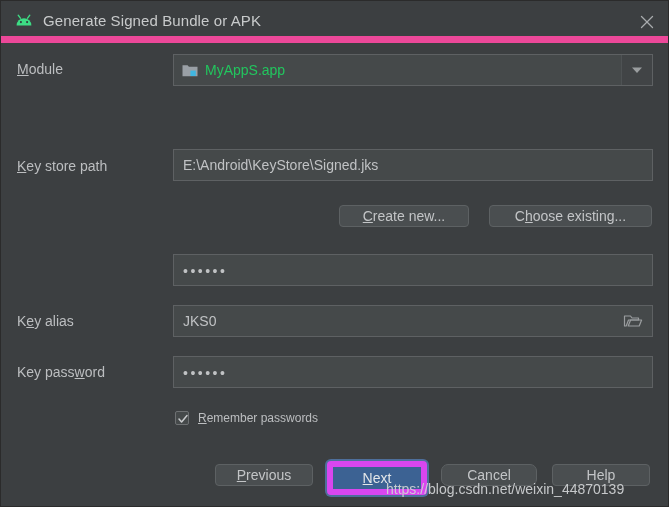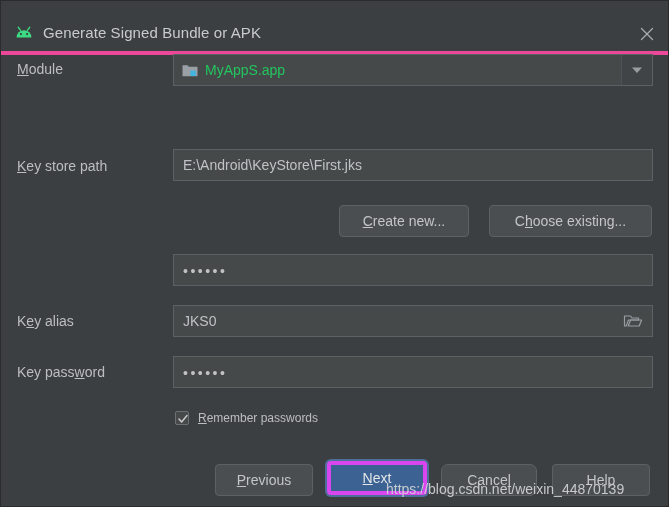--- a/index.html
+++ b/index.html
@@ -17,26 +17,26 @@
     box-sizing: border-box;
     background: #3c3f41;
     border: 1px solid #2b2b2b;
     overflow: hidden;
     color: #bbbbbb;
   }
 
   
   .titlebar {
     position: absolute;
-    left: 0; top: 12px;
+    left: 0; top: 0;
     width: 669px;
     height: 42px;
     box-sizing: border-box;
     background: #3c3f41;
-    border-bottom: 4px solid #ec4899;
+    border-bottom: 7px solid #ec4899;
   }
   .android-icon {
     position: absolute;
     left: 13px; top: 12px;
     width: 20px; height: 18px;
   }
   .title-text {
     position: absolute;
     left: 42px; top: 11px;
     font-size: 15px;
@@ -126,31 +126,31 @@
   
   .btn {
     position: absolute;
     box-sizing: border-box;
     background: #4a4e50;
     border: 1px solid #5d6163;
     border-radius: 4px;
     color: #c3c5c7;
     font-size: 14px;
     font-family: "Liberation Sans", sans-serif;
-    height: 32px;
+    height: 22px;
     cursor: pointer;
     display: flex;
     align-items: center;
     justify-content: center;
     white-space: nowrap;
   }
   .btn u { text-decoration: underline; }
   .btn.default {
     background: #3c6293;
-    border: 4px solid #d946ef;
+    border: 6px solid #d946ef;
     box-shadow: 0 0 0 2px #4e6f9b;
     color: #e3e6e8;
   }
 
   
   .check-row {
     position: absolute;
     display: flex;
     align-items: center;
     cursor: pointer;
@@ -226,21 +226,21 @@
     <span class="combo-arrow">
       <svg width="12" height="8" viewBox="0 0 12 8">
           <polygon points="1,1.5 11,1.5 6,7" fill="#9a9d9f"></polygon>
         </svg>
     </span>
   </div>
 
   <div class="label" style="left:16px; top:157px;">
     <u>K</u><span>ey store path</span>
   </div>
-  <div class="field" style="left:172px; top:148px; width:480px;">E:\Android\KeyStore\First.jks</div>
+  <div class="field" style="left:172px; top:148px; width:480px;">E:\Android\KeyStore\Signed.jks</div>
 
   <div class="btn" style="left:338px; top:204px; width:130px;">
     <span><u>C</u><span>reate new...</span></span>
   </div>
   <div class="btn" style="left:488px; top:204px; width:163px;">
     <span><span>C</span><u>h</u><span>oose existing...</span></span>
   </div>
 
   <div class="field" style="left:172px; top:253px; width:480px;">
     <span class="dots" style="position:static;">••••••</span>

